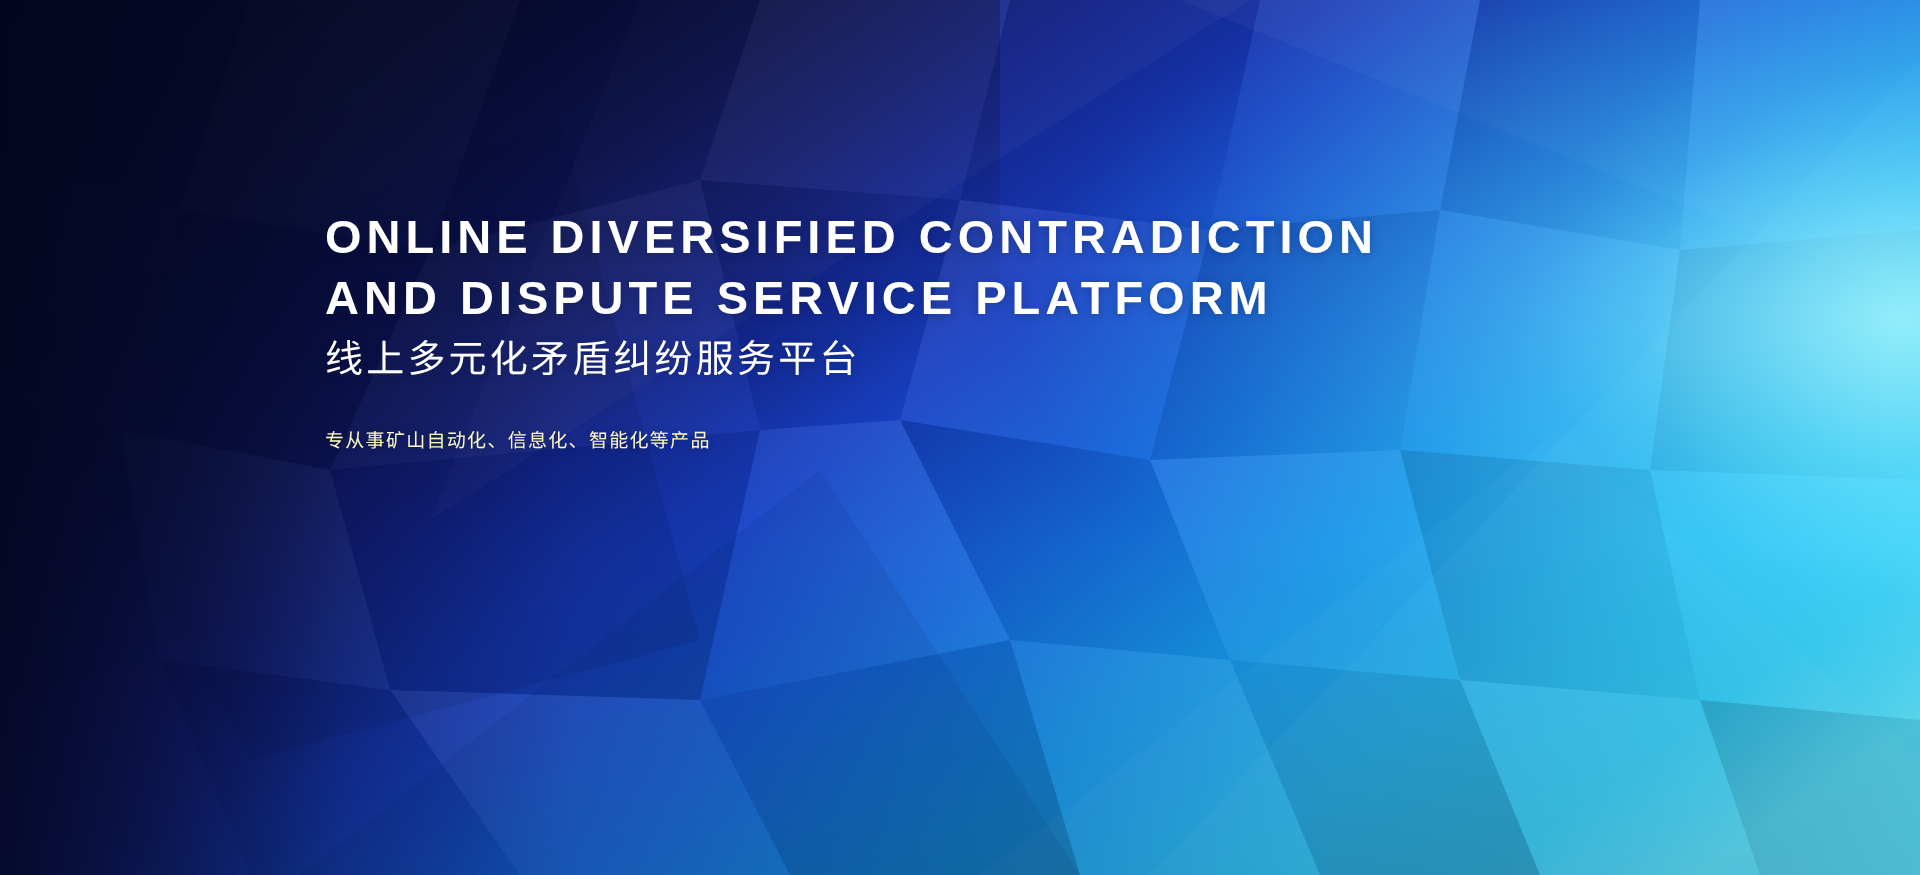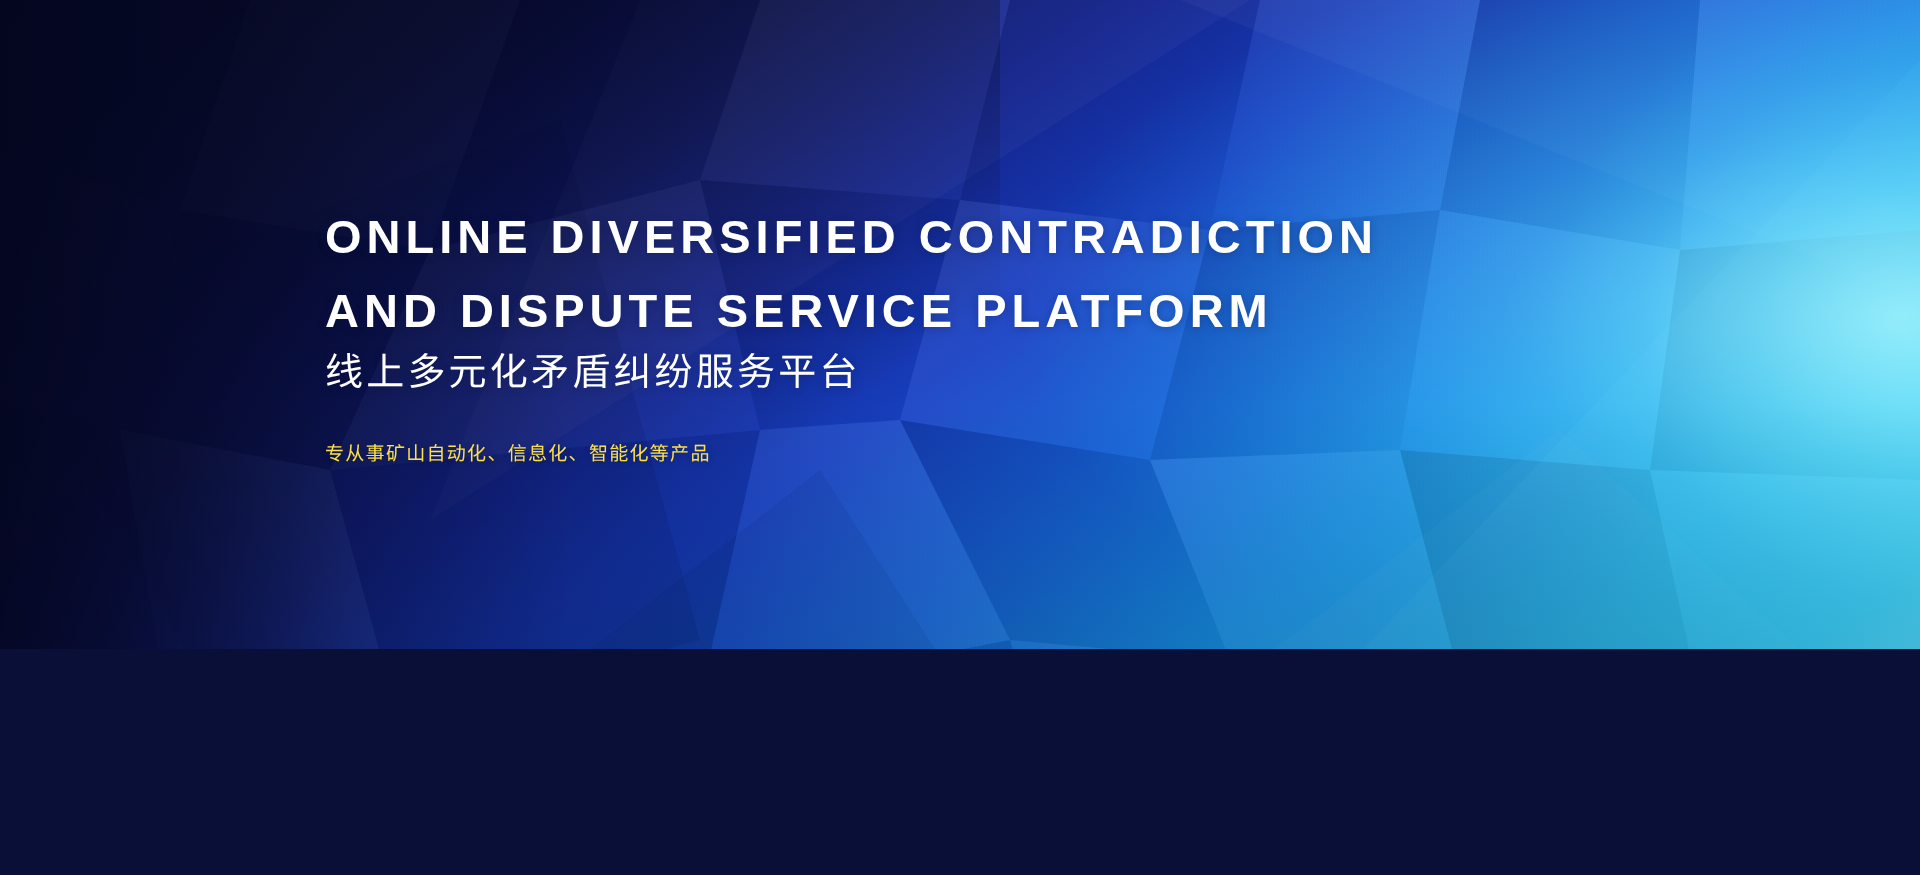--- a/index.html
+++ b/index.html
@@ -8,21 +8,21 @@
     padding: 0;
     background: #0a0f38;
   }
   body {
     font-family: "Liberation Sans", "DejaVu Sans", sans-serif;
   }
 
   #banner {
     position: relative;
     width: 1920px;
-    height: 649px;
+    height: 875px;
     overflow: hidden;
     background: #0a0f38;
   }
 
   
   #bg-svg {
     position: absolute;
     inset: 0;
     width: 1920px;
     height: 875px;
@@ -106,21 +106,21 @@
     letter-spacing: 3.2px;
     white-space: nowrap;
     text-shadow: 0 1px 9px rgba(0,24,70,0.30);
   }
 
   #body-lines {
     margin-top: 42px;
   }
 
   .body-line {
-    color: #fde047;
+    color: #fef9c3;
     font-family: "DejaVu Sans", "Liberation Sans", sans-serif;
     font-size: 19px;
     line-height: 33px;
     font-weight: 300;
     letter-spacing: 1.3px;
     white-space: nowrap;
     text-shadow: 0 1px 6px rgba(0,20,60,0.32);
   }
 </style>
 </head>
@@ -228,21 +228,21 @@
 
   <div id="bg-texture"></div>
   <div id="bg-vignette-left"></div>
   <div id="bg-glow-right"></div>
   <div id="bg-vignette-bottom"></div>
 
   <div id="content">
 
     <h1 style="margin:0;">
       <span class="headline" style="display:block;">ONLINE DIVERSIFIED CONTRADICTION</span>
-      <span class="headline" style="display:block;margin-top:13px;">AND DISPUTE SERVICE PLATFORM</span>
+      <span class="headline" style="display:block;">AND DISPUTE SERVICE PLATFORM</span>
     </h1>
 
     <div id="subtitle-cn">线上多元化矛盾纠纷服务平台</div>
 
     <div id="body-lines">
       <div class="body-line">专从事矿山自动化、信息化、智能化等产品</div>
     </div>
 
   </div>
 </div>

